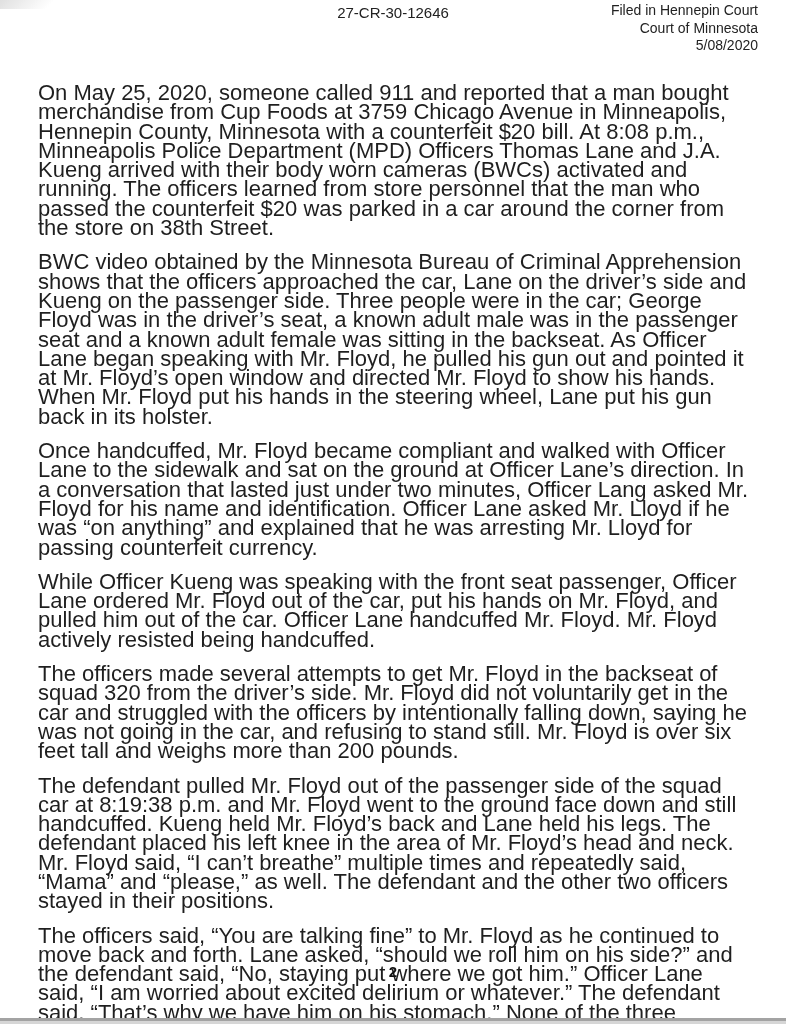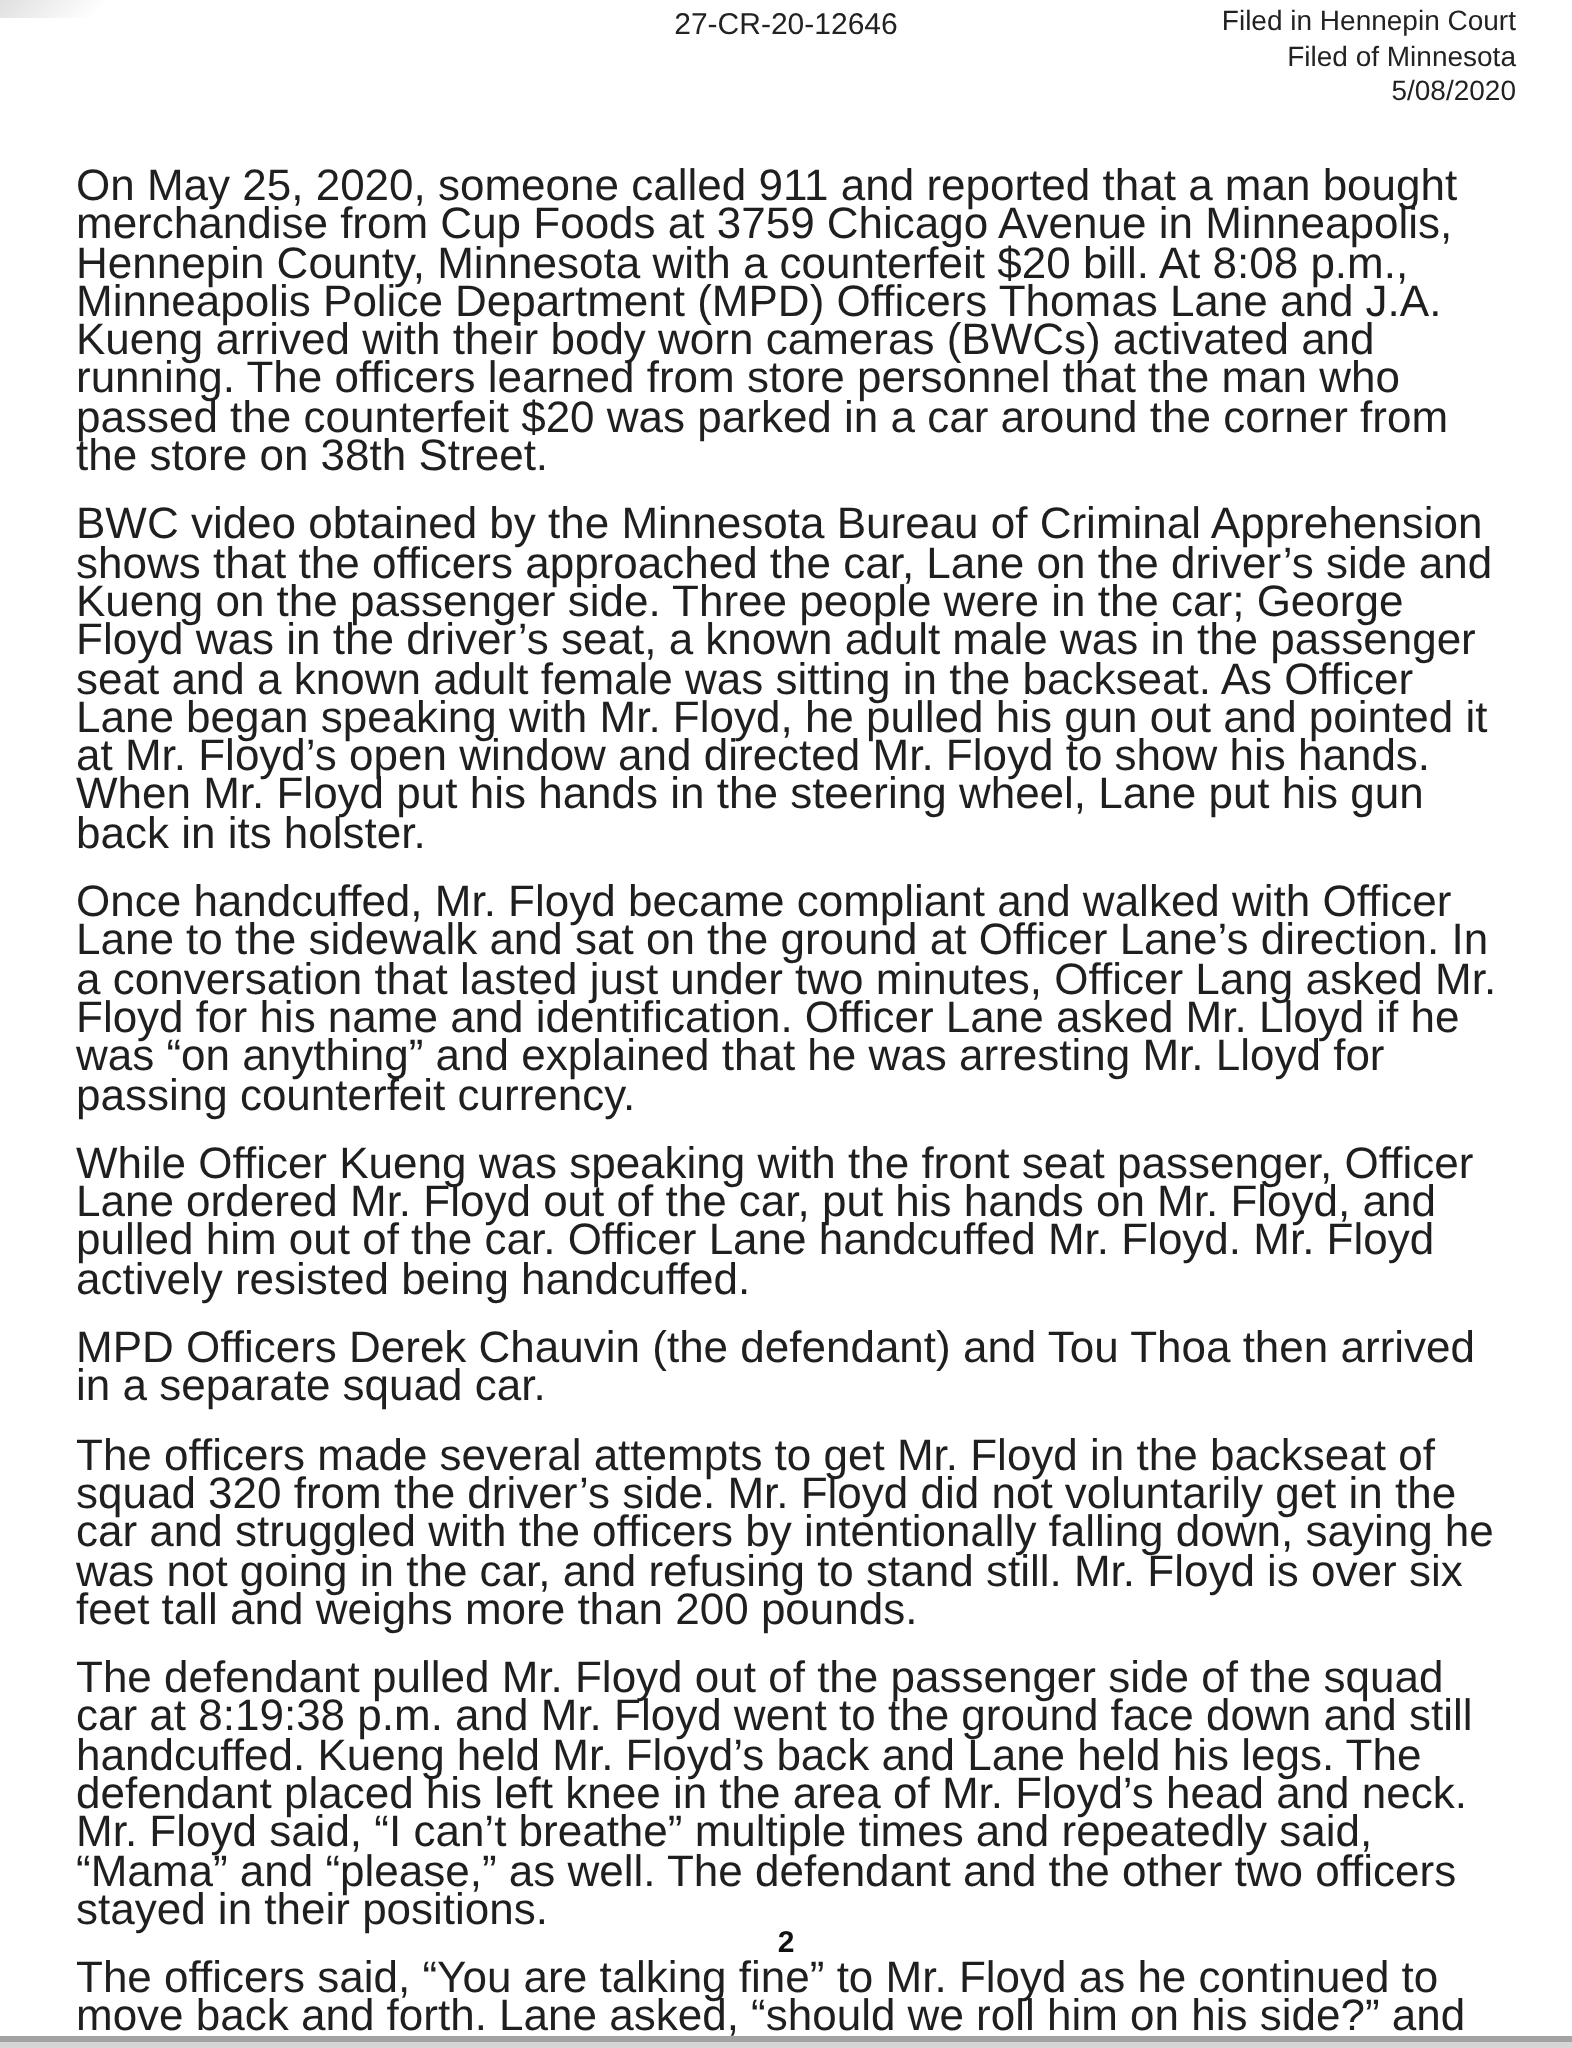--- a/index.html
+++ b/index.html
@@ -77,35 +77,34 @@
     background: #d6d6d6;
   }
 </style>
 </head>
 <body>
 
 <div class="page">
 
   <div class="scan-corner-shadow"></div>
 
-  <div class="case-number">27-CR-20-12646</div>
+  <div class="case-number">27-CR-30-12646</div>
 
   <div class="filing-block">
     <div>Filed in Hennepin Court</div>
-    <div>Filed of Minnesota</div>
+    <div>Court of Minnesota</div>
     <div>5/08/2020</div>
   </div>
 
 
   <div class="doc-body">
     <p>On May 25, 2020, someone called 911 and reported that a man bought merchandise from Cup Foods at 3759 Chicago Avenue in Minneapolis, Hennepin County, Minnesota with a counterfeit $20 bill. At 8:08 p.m., Minneapolis Police Department (MPD) Officers Thomas Lane and J.A. Kueng arrived with their body worn cameras (BWCs) activated and running. The officers learned from store personnel that the man who passed the counterfeit $20 was parked in a car around the corner from the store on 38th Street.</p>
     <p>BWC video obtained by the Minnesota Bureau of Criminal Apprehension shows that the officers approached the car, Lane on the driver’s side and Kueng on the passenger side. Three people were in the car; George Floyd was in the driver’s seat, a known adult male was in the passenger seat and a known adult female was sitting in the backseat. As Officer Lane began speaking with Mr. Floyd, he pulled his gun out and pointed it at Mr. Floyd’s open window and directed Mr. Floyd to show his hands. When Mr. Floyd put his hands in the steering wheel, Lane put his gun back in its holster.</p>
     <p>Once handcuffed, Mr. Floyd became compliant and walked with Officer Lane to the sidewalk and sat on the ground at Officer Lane’s direction. In a conversation that lasted just under two minutes, Officer Lang asked Mr. Floyd for his name and identification. Officer Lane asked Mr. Lloyd if he was “on anything” and explained that he was arresting Mr. Lloyd for passing counterfeit currency.</p>
     <p>While Officer Kueng was speaking with the front seat passenger, Officer Lane ordered Mr. Floyd out of the car, put his hands on Mr. Floyd, and pulled him out of the car. Officer Lane handcuffed Mr. Floyd. Mr. Floyd actively resisted being handcuffed.</p>
-    <p>MPD Officers Derek Chauvin (the defendant) and Tou Thoa then arrived in a separate squad car.</p>
     <p>The officers made several attempts to get Mr. Floyd in the backseat of squad 320 from the driver’s side. Mr. Floyd did not voluntarily get in the car and struggled with the officers by intentionally falling down, saying he was not going in the car, and refusing to stand still. Mr. Floyd is over six feet tall and weighs more than 200 pounds.</p>
     <p>The defendant pulled Mr. Floyd out of the passenger side of the squad car at 8:19:38 p.m. and Mr. Floyd went to the ground face down and still handcuffed. Kueng held Mr. Floyd’s back and Lane held his legs. The defendant placed his left knee in the area of Mr. Floyd’s head and neck. Mr. Floyd said, “I can’t breathe” multiple times and repeatedly said, “Mama” and “please,” as well. The defendant and the other two officers stayed in their positions.</p>
     <p>The officers said, “You are talking fine” to Mr. Floyd as he continued to move back and forth. Lane asked, “should we roll him on his side?” and the defendant said, “No, staying put where we got him.” Officer Lane said, “I am worried about excited delirium or whatever.” The defendant said, “That’s why we have him on his stomach.” None of the three officers moved from their positions.</p>
   </div>
 
   <div class="page-number">2</div>
 
   <div class="scan-bottom-edge">
     <div class="scan-bottom-line"></div>
     <div class="scan-bottom-fade"></div>

